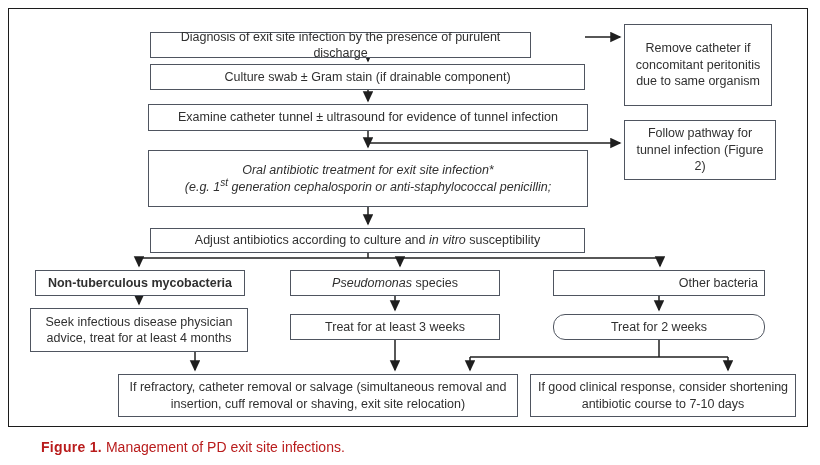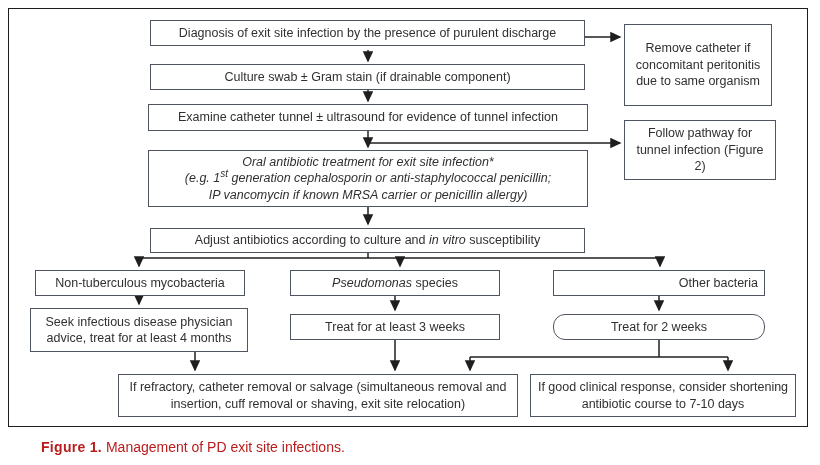--- a/index.html
+++ b/index.html
@@ -66,21 +66,21 @@
 
       <path d="M395,340 L395,370" marker-end="url(#ah)"></path>
 
       <path d="M659,340 L659,357"></path>
       <path d="M470,357 L728,357"></path>
       <path d="M470,357 L470,370" marker-end="url(#ah)"></path>
       <path d="M728,357 L728,370" marker-end="url(#ah)"></path>
     </g>
   </svg>
 
-  <div class="box" style="left:150px;top:20px;width:435px;height:26px;">
+  <div class="box" style="left:150px;top:32px;width:381px;height:26px;">
     <span>Diagnosis of exit site infection by the presence of purulent discharge</span>
   </div>
 
   <div class="box" style="left:624px;top:24px;width:148px;height:82px;">
     <span>Remove catheter if concomitant peritonitis due to same organism</span>
   </div>
 
   <div class="box" style="left:150px;top:64px;width:435px;height:26px;">
     <span>Culture swab ± Gram stain (if drainable component)</span>
   </div>
@@ -89,28 +89,27 @@
     <span>Examine catheter tunnel ± ultrasound for evidence of tunnel infection</span>
   </div>
 
   <div class="box" style="left:624px;top:120px;width:152px;height:60px;">
     <span>Follow pathway for tunnel infection (Figure 2)</span>
   </div>
 
   <div class="box" style="left:148px;top:150px;width:440px;height:57px;flex-direction:column;font-style:italic;">
     <span>Oral antibiotic treatment for exit site infection*</span>
     <span><span>(e.g. 1</span><sup>st</sup><span> generation cephalosporin or anti-staphylococcal penicillin;</span></span>
-    <span>IP vancomycin if known MRSA carrier or penicillin allergy)</span>
   </div>
 
   <div class="box" style="left:150px;top:228px;width:435px;height:25px;">
     <span><span>Adjust antibiotics according to culture and </span><i>in vitro</i><span> susceptibility</span></span>
   </div>
 
-  <div class="box" style="left:35px;top:270px;width:210px;height:26px;">
+  <div class="box" style="left:35px;top:270px;width:210px;height:26px;font-weight:bold;">
     <span>Non-tuberculous mycobacteria</span>
   </div>
 
   <div class="box" style="left:290px;top:270px;width:210px;height:26px;">
     <span><i>Pseudomonas</i><span> species</span></span>
   </div>
 
   <div class="box" style="left:553px;top:270px;width:212px;height:26px;justify-content:flex-end;">
     <span>Other bacteria</span>
   </div>

